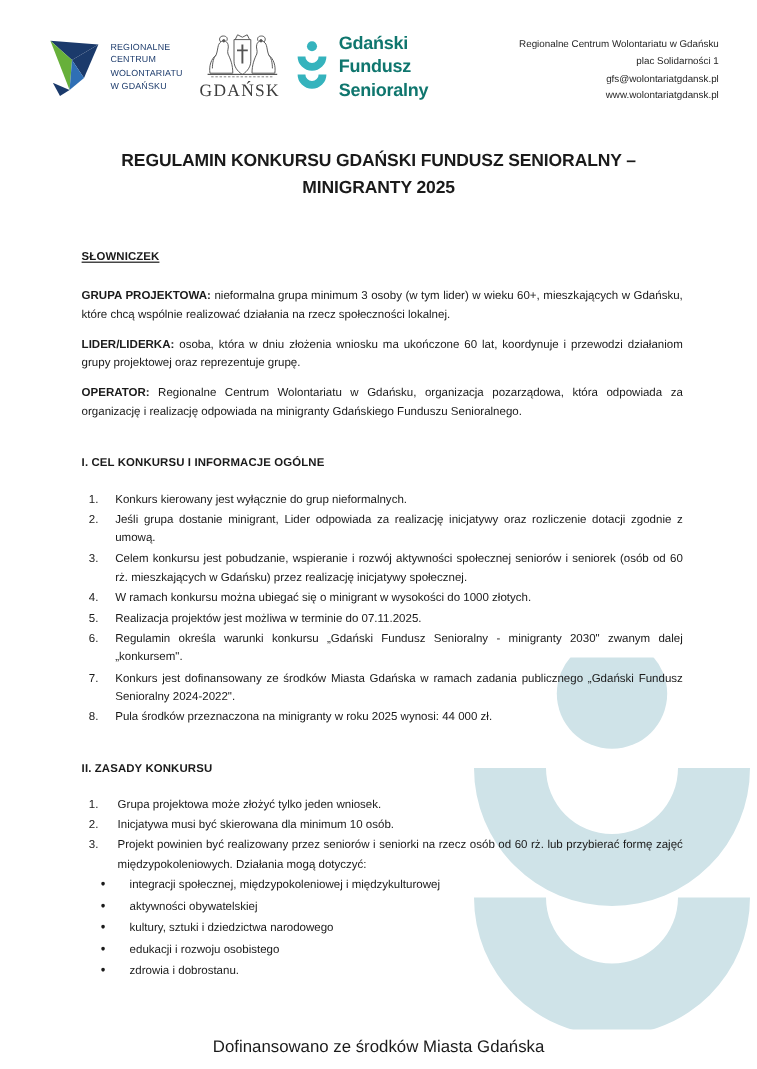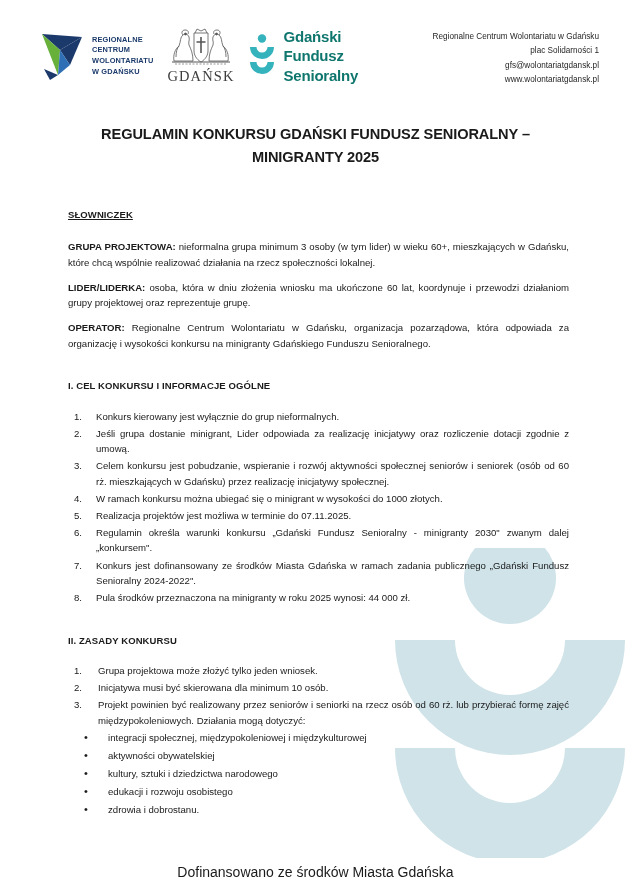--- a/index.html
+++ b/index.html
@@ -50,32 +50,32 @@
     align-items: center;
     gap: 14px;
     padding-top: 3px;
   }
 
   
   .rcw-logo { display: flex; align-items: center; gap: 6px; }
   .rcw-mark { width: 48px; height: 50px; flex: none; }
   .rcw-text {
     font-size: 7.4px;
-    font-weight: bold;
+    font-weight: normal;
     line-height: 1.42;
     color: #1b3a6b;
     letter-spacing: 0.15px;
     white-space: nowrap;
   }
 
   
   .gdansk-logo {
     display: flex;
     flex-direction: column;
-    align-items: center;
+    align-items: flex-end;
     gap: 1px;
   }
   .crest { width: 62px; height: 40px; flex: none; }
   .gdansk-word {
     font-family: "Liberation Serif", serif;
     font-size: 14.5px;
     letter-spacing: 1.1px;
     color: #3d3d3d;
   }
 
@@ -279,21 +279,21 @@
   <div class="doc-title">REGULAMIN KONKURSU GDAŃSKI FUNDUSZ SENIORALNY – MINIGRANTY 2025</div>
 
   <div class="content">
 
     <div class="sec-underlined">SŁOWNICZEK</div>
 
     <p class="para first"><b>GRUPA PROJEKTOWA:</b><span> nieformalna grupa minimum 3 osoby (w tym lider) w wieku 60+, mieszkających w Gdańsku, które chcą wspólnie realizować działania na rzecz społeczności lokalnej.</span></p>
 
     <p class="para"><b>LIDER/LIDERKA:</b><span> osoba, która w dniu złożenia wniosku ma ukończone 60 lat, koordynuje i przewodzi działaniom grupy projektowej oraz reprezentuje grupę.</span></p>
 
-    <p class="para"><b>OPERATOR:</b><span> Regionalne Centrum Wolontariatu w Gdańsku, organizacja pozarządowa, która odpowiada za organizację i wysokości konkursu na minigranty Gdańskiego Funduszu Senioralnego.</span></p>
+    <p class="para"><b>OPERATOR:</b><span> Regionalne Centrum Wolontariatu w Gdańsku, organizacja pozarządowa, która odpowiada za organizację i realizację odpowiada na minigranty Gdańskiego Funduszu Senioralnego.</span></p>
 
     <div class="sec-heading">I. CEL KONKURSU I INFORMACJE OGÓLNE</div>
 
     <ol class="numlist">
       <li>Konkurs kierowany jest wyłącznie do grup nieformalnych.</li>
       <li>Jeśli grupa dostanie minigrant, Lider odpowiada za realizację inicjatywy oraz rozliczenie dotacji zgodnie z umową.</li>
       <li>Celem konkursu jest pobudzanie, wspieranie i rozwój aktywności społecznej seniorów i seniorek (osób od 60 rż. mieszkających w Gdańsku) przez realizację inicjatywy społecznej.</li>
       <li>W ramach konkursu można ubiegać się o minigrant w wysokości do 1000 złotych.</li>
       <li>Realizacja projektów jest możliwa w terminie do 07.11.2025.</li>
       <li>Regulamin określa warunki konkursu „Gdański Fundusz Senioralny - minigranty 2030" zwanym dalej „konkursem".</li>

